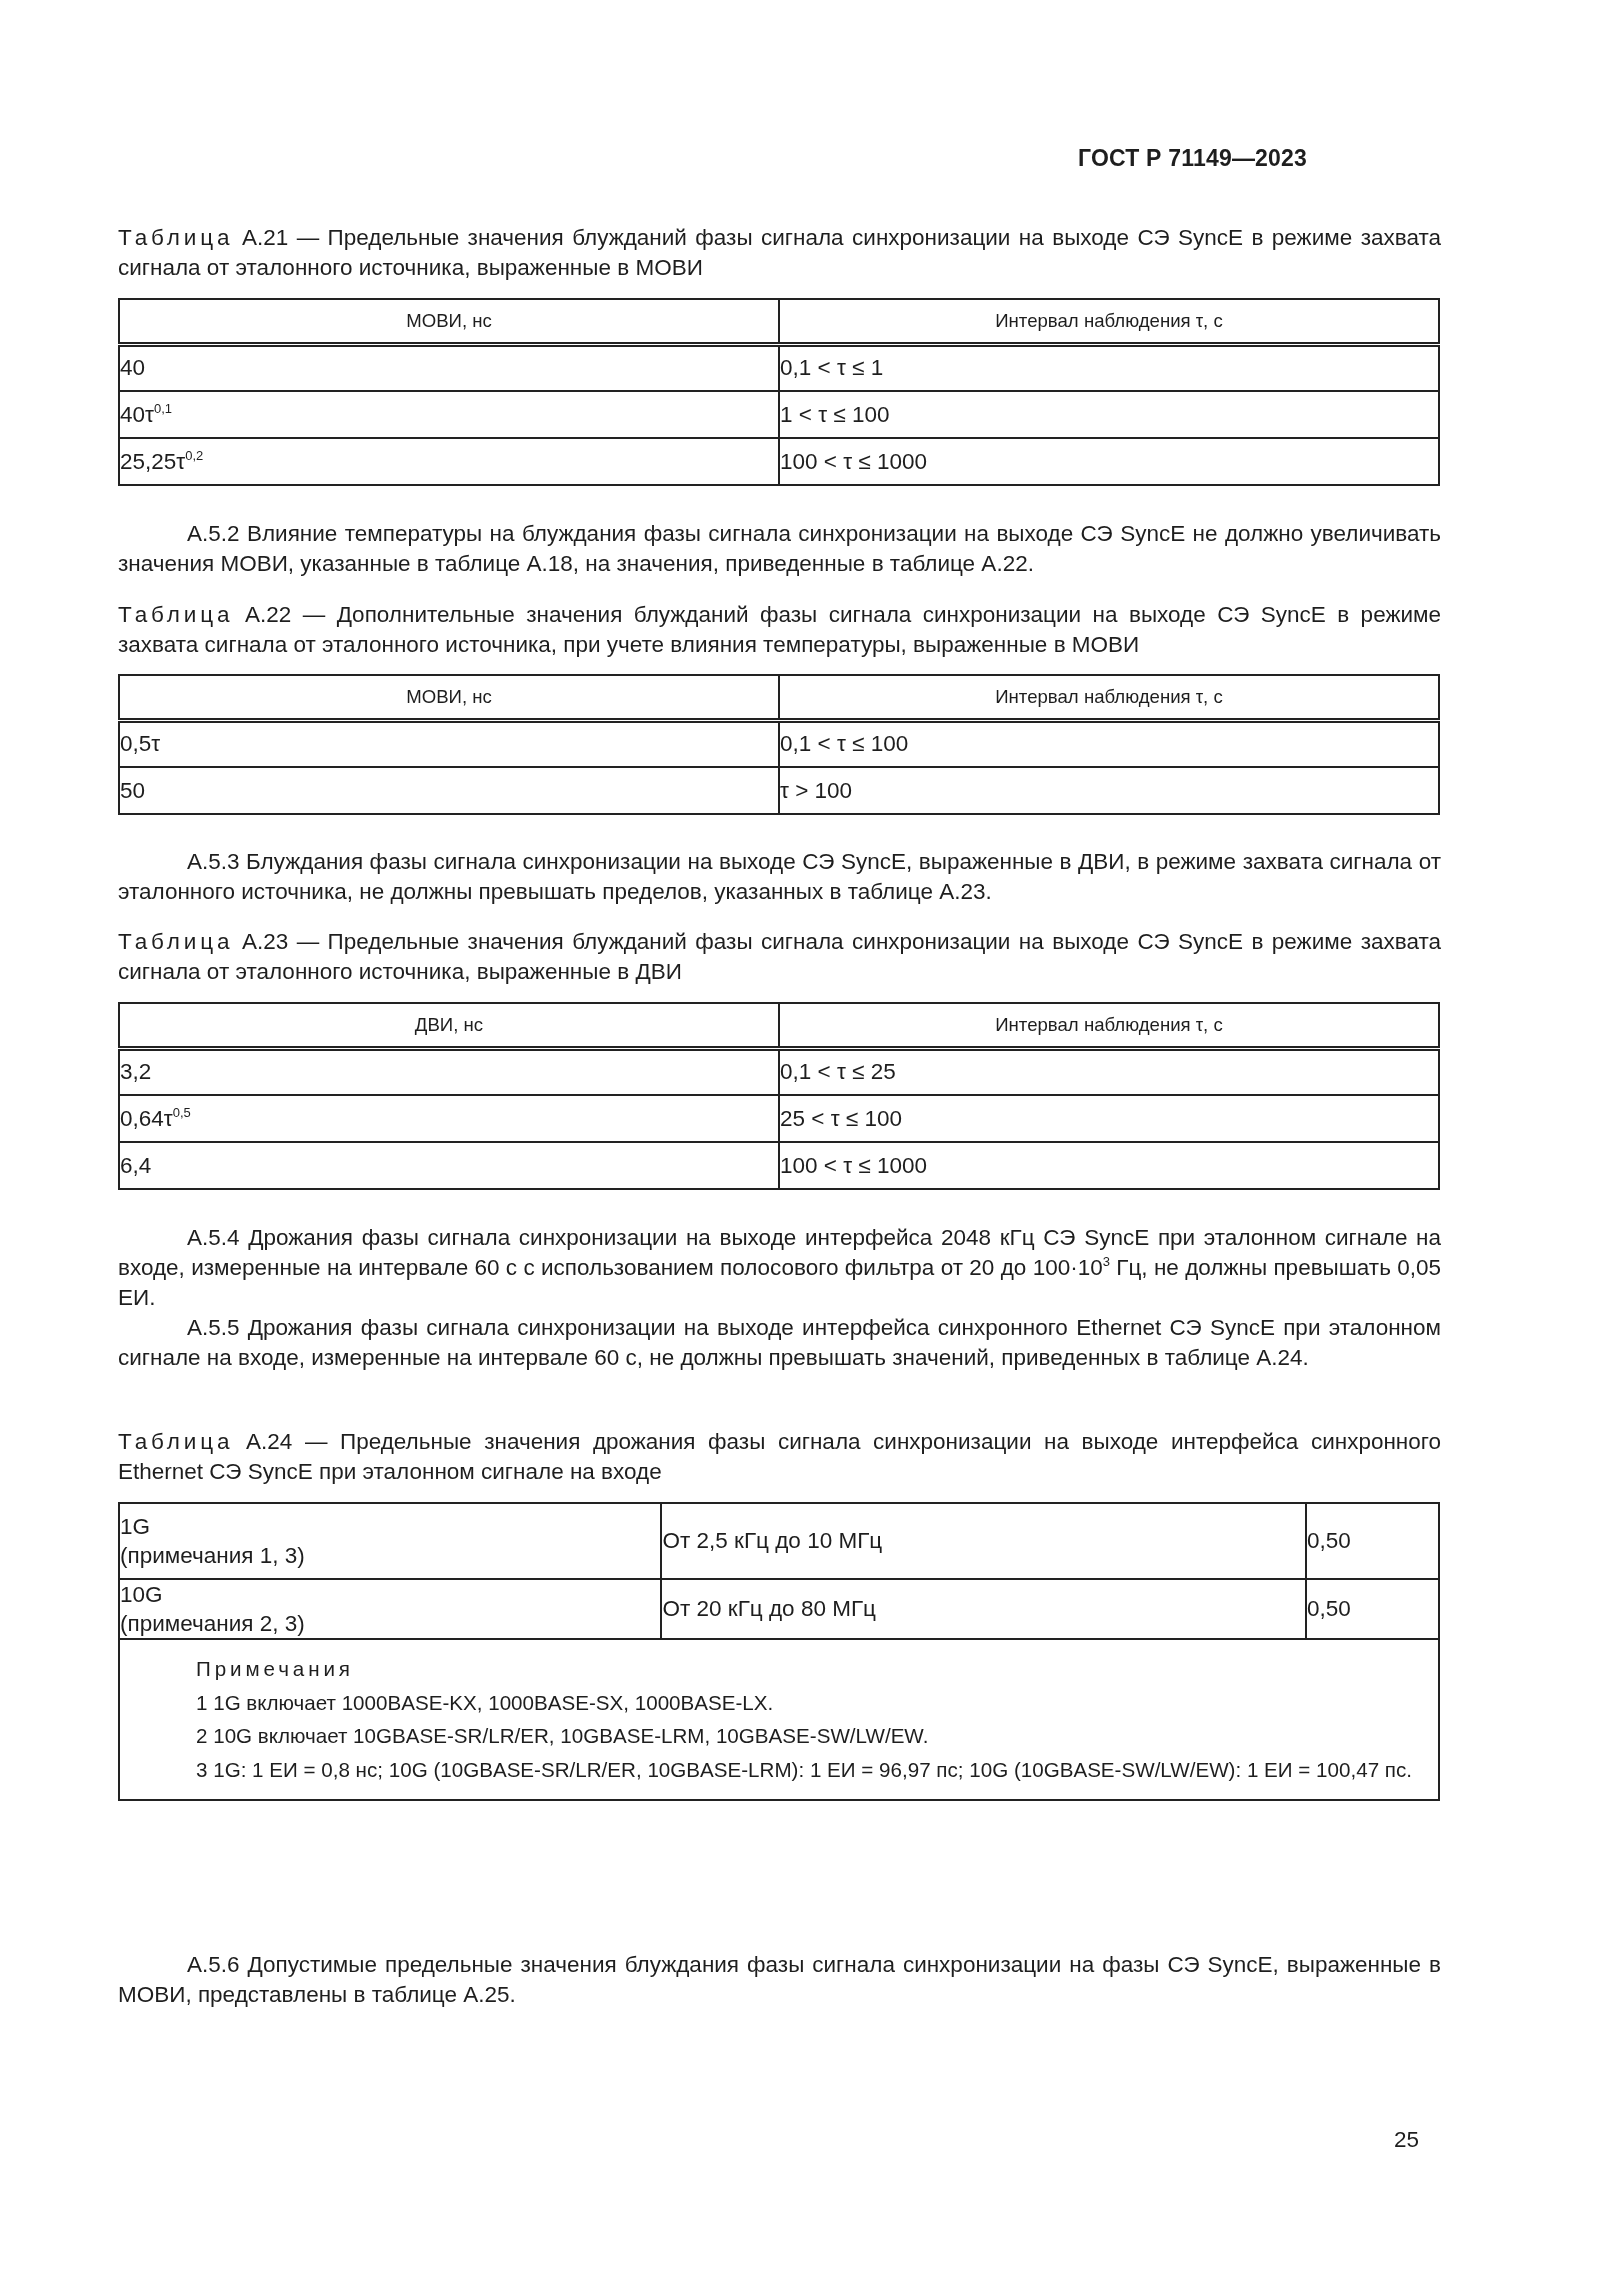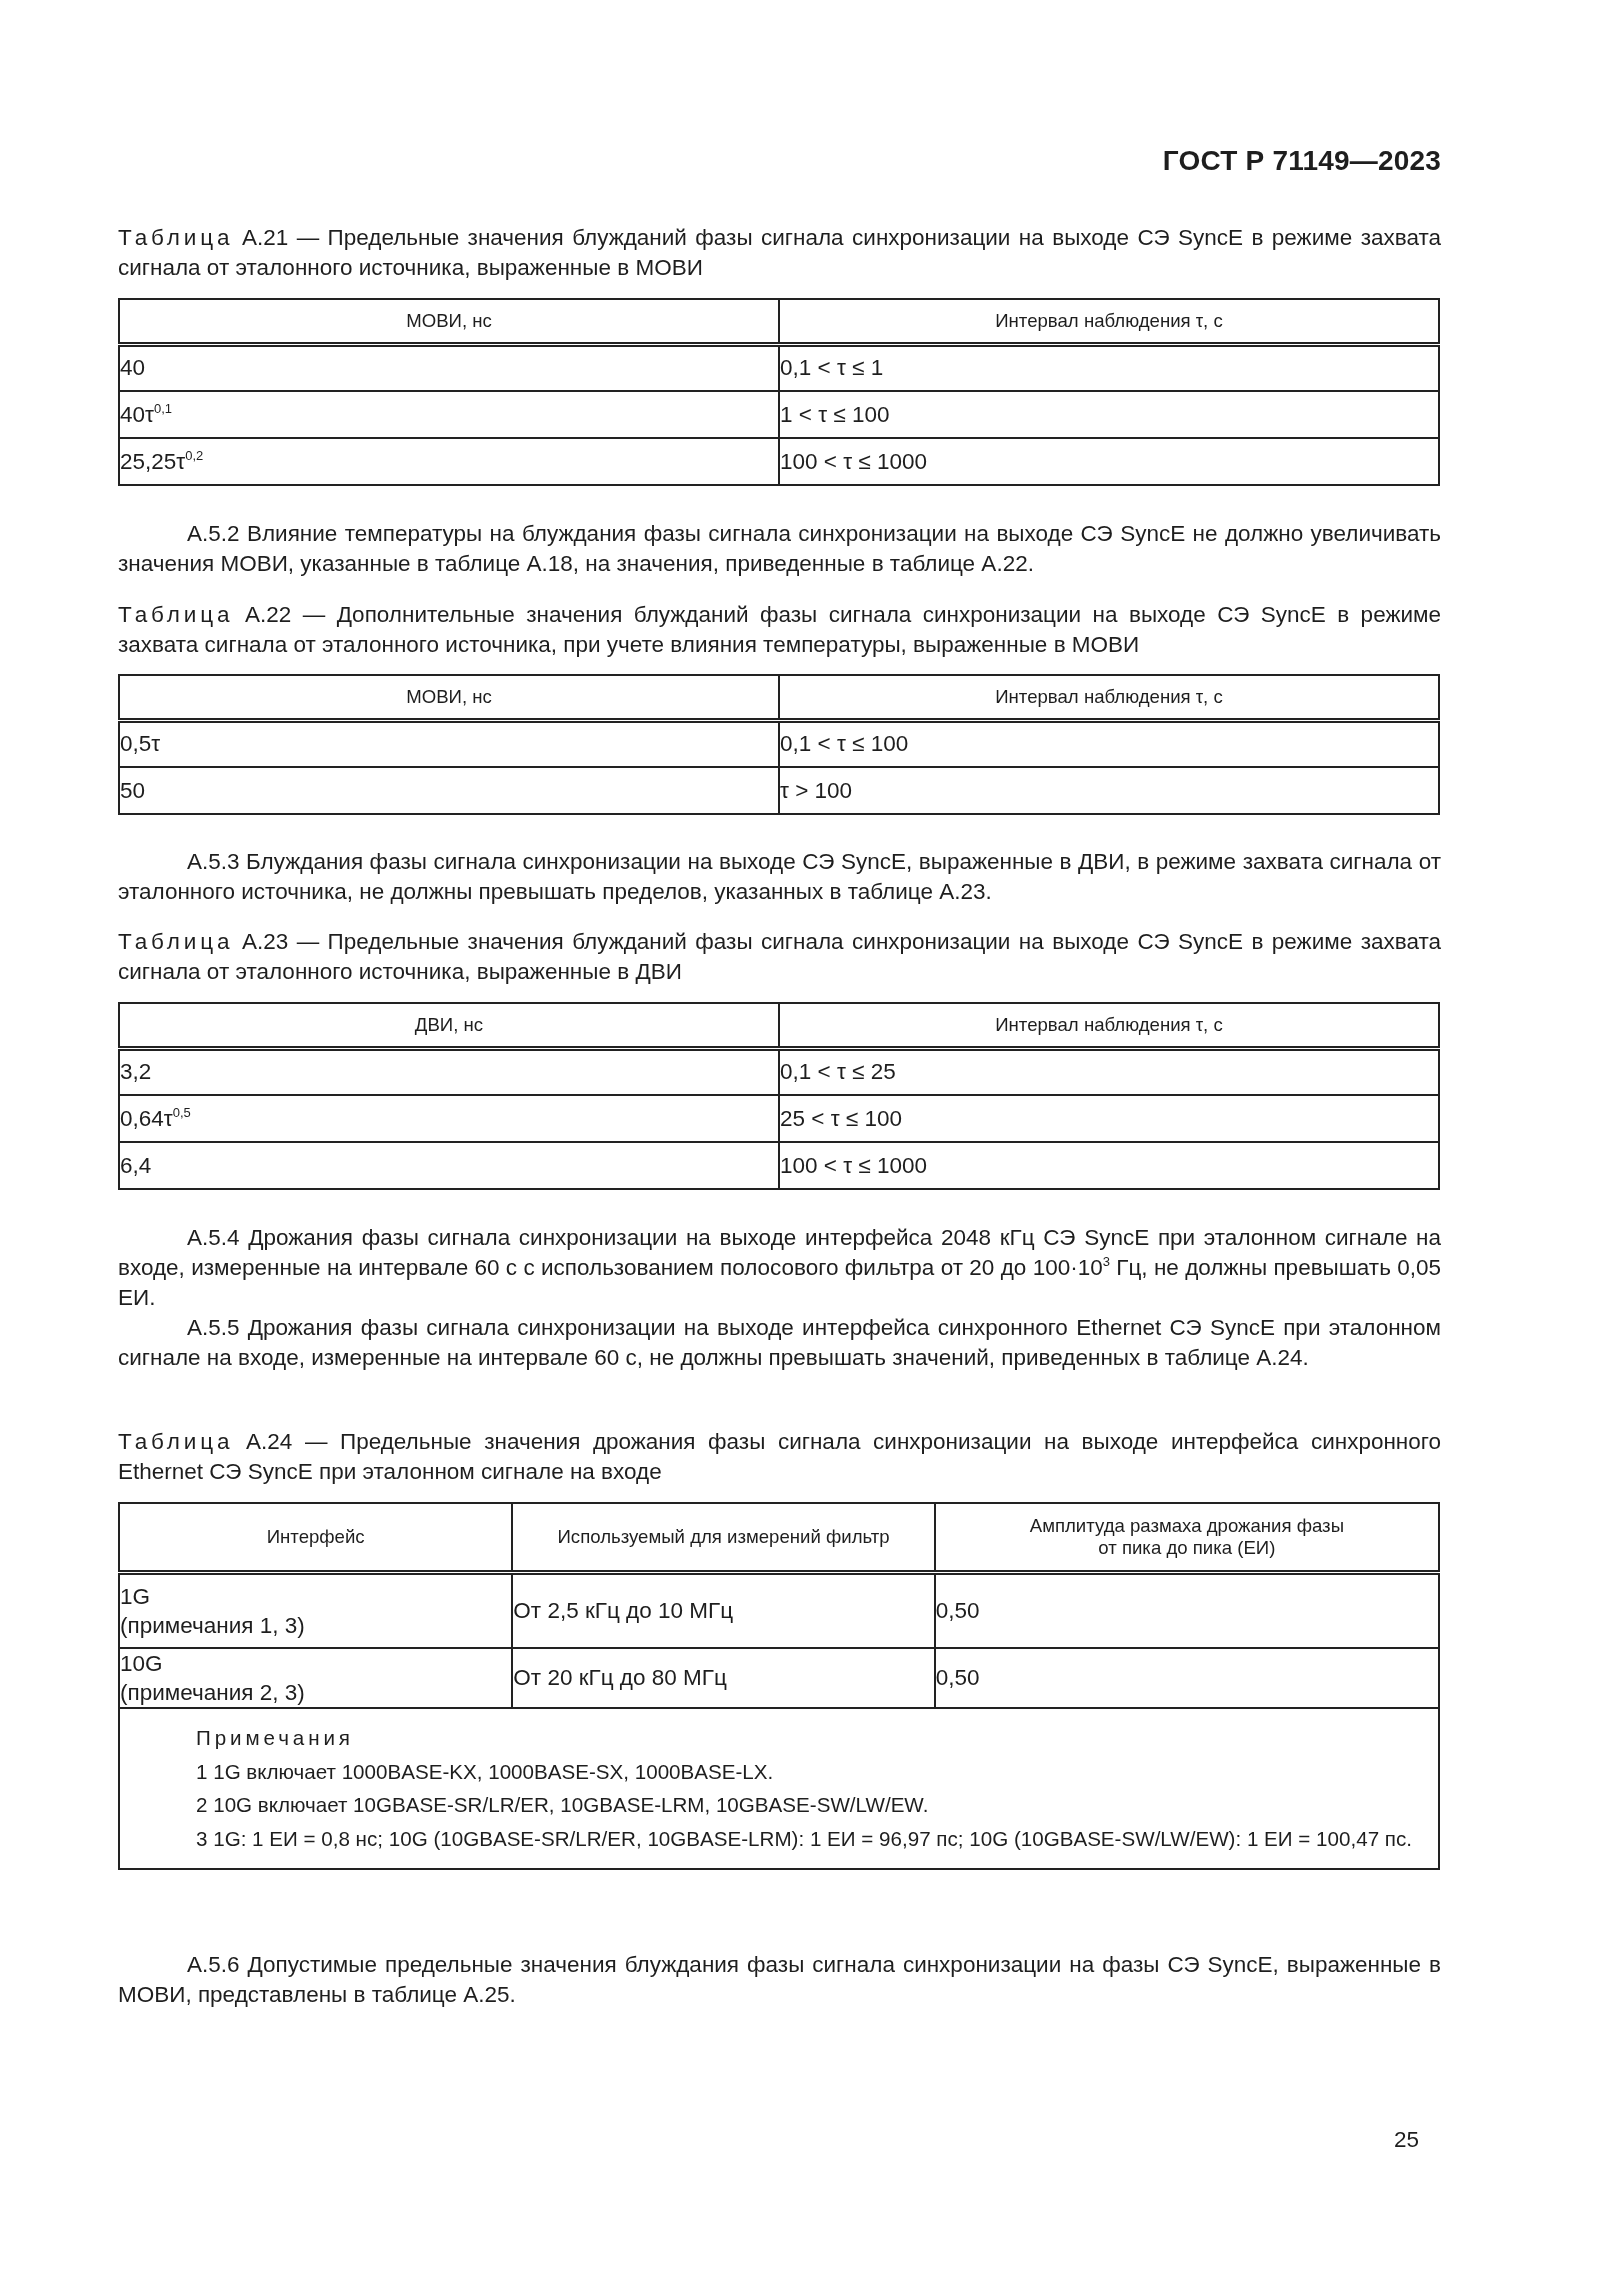--- a/index.html
+++ b/index.html
@@ -1,20 +1,20 @@
 <!DOCTYPE html>
 <html><head>
 <meta charset="utf-8">
 <style>
   html, body { margin: 0; padding: 0; background: #ffffff; }
   body { width: 1621px; height: 2293px; position: relative; overflow: hidden;
          font-family: "Liberation Sans", "DejaVu Sans", sans-serif; color: #1e1e1e; }
   .abs { position: absolute; }
-  .header { left: 1078px; top: 145px; width: 363px; text-align: right;
-            font-weight: bold; font-size: 28px; letter-spacing: 0.2px; }
+  .header { left: 1078px; top: 145px; width: 363px; 
+            font-weight: bold; font-size: 23px; letter-spacing: 0.2px; }
   .caption, .para { left: 118px; width: 1323px; font-size: 22.5px; line-height: 30px; text-align: justify; }
   .para p { margin: 0; text-indent: 69px; }
   .spaced { letter-spacing: 3.9px; }
   table { border-collapse: collapse; position: absolute; left: 118px; width: 1322px; font-size: 22.5px; }
   table td, table th { border: 2px solid #222; font-weight: normal; padding: 0; }
   table { border: 2.9px solid #222; }
   th { font-size: 18.6px; }
   tr.hdr th { border-bottom: 5.9px double #222; }
   sup { font-size: 13px; vertical-align: 8.8px; line-height: 0; }
   .notes { text-align: left !important; padding: 9.8px 0 9.8px 0 !important; font-size: 20.6px; line-height: 30px; }
@@ -105,25 +105,20 @@
 <div class="abs para" style="top:1223px">
   <p><span>А.5.4 Дрожания фазы сигнала синхронизации на выходе интерфейса 2048 кГц СЭ SyncE при эталонном сигнале на входе, измеренные на интервале 60 с с использованием полосового фильтра от 20 до 100·10</span><sup>3</sup><span> Гц, не должны превышать 0,05 ЕИ.</span></p>
   <p>А.5.5 Дрожания фазы сигнала синхронизации на выходе интерфейса синхронного Ethernet СЭ SyncE при эталонном сигнале на входе, измеренные на интервале 60 с, не должны превышать значений, приведенных в таблице А.24.</p>
 </div>
 
 <div class="abs caption" style="top:1427px">
   <span class="spaced">Таблица</span><span> А.24 — Предельные значения дрожания фазы сигнала синхронизации на выходе интерфейса синхронного Ethernet СЭ SyncE при эталонном сигнале на входе</span>
 </div>
 <table style="top:1502px">
   <tbody>
-      <tr class="hdr" style="height:69px">
-    <th style="width:29.8%">Интерфейс</th>
-    <th style="width:32%">Используемый для измерений фильтр</th>
-    <th><span>Амплитуда размаха дрожания фазы</span><br><span>от пика до пика (ЕИ)</span></th>
-  </tr>
   <tr style="height:76px">
     <td style="line-height:29px"><span>1G</span><br><span>(примечания 1, 3)</span></td>
     <td>От 2,5 кГц до 10 МГц</td>
     <td>0,50</td>
   </tr>
   <tr style="height:57px">
     <td style="line-height:29px"><span>10G</span><br><span>(примечания 2, 3)</span></td>
     <td>От 20 кГц до 80 МГц</td>
     <td>0,50</td>
   </tr>

